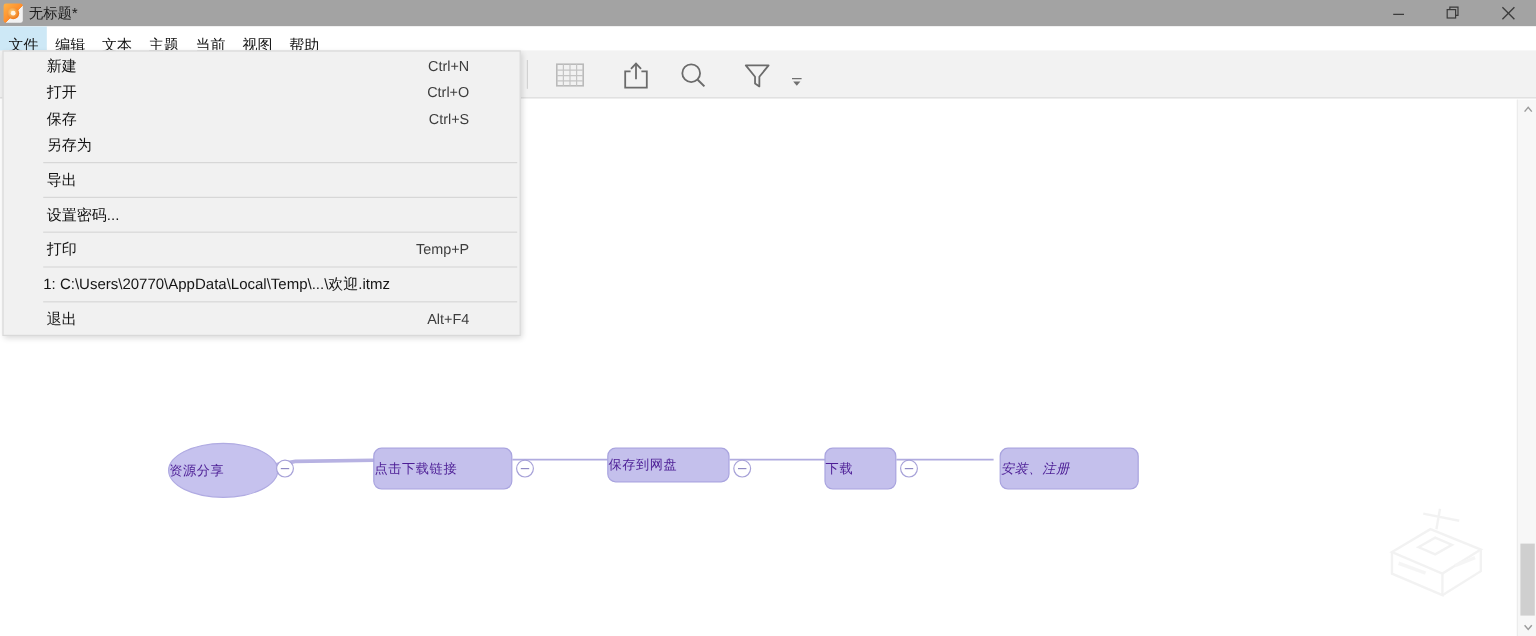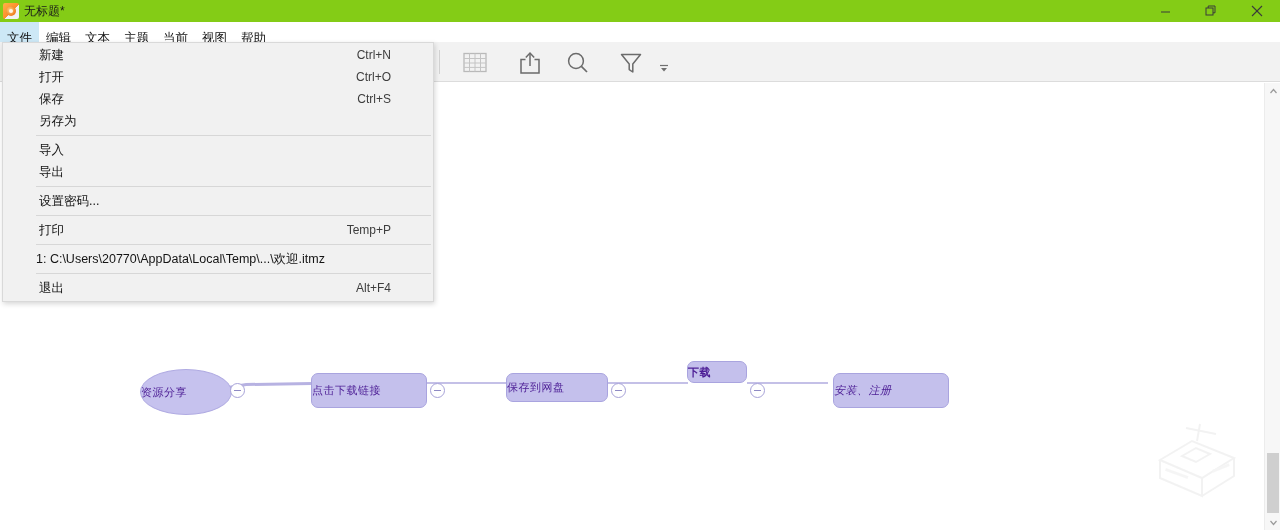--- a/index.html
+++ b/index.html
@@ -19,21 +19,21 @@
   .top-accent {
     position: absolute;
     left: 521px; top: 0; width: 50px; height: 3px;
     background: #1e88c7;
   }
 
   
   .titlebar {
     position: absolute; left: 0; top: 0;
     width: 1280px; height: 22px;
-    background: #84cc16;
+    background: #a3a3a3;
     display: flex; align-items: center;
   }
   .app-icon {
     width: 16px; height: 16px; margin-left: 3px; margin-right: 5px;
     position: relative; flex: 0 0 auto;
     background: linear-gradient(135deg,#ffb347 0%,#ff8c2a 55%,#f2f2f2 56%);
     border-radius: 2px;
     overflow: hidden;
   }
   .app-icon::before {
@@ -314,21 +314,21 @@
       </div>
 
       <div class="node box" style="left:311px;top:290px;width:116px;height:35px;">
         <span>点击下载链接</span>
       </div>
 
       <div class="node box" style="left:506px;top:290px;width:102px;height:29px;">
         <span>保存到网盘</span>
       </div>
 
-      <div class="node box" style="left:687px;top:278px;width:60px;height:22px;font-weight:bold;">
+      <div class="node box" style="left:687px;top:290px;width:60px;height:35px;">
         <span>下载</span>
       </div>
 
       <div class="node box" style="left:833px;top:290px;width:116px;height:35px;font-style:italic;">
         <span>安装、注册</span>
       </div>
 
       <div class="handle" style="left:230px;top:300px;"></div>
       <div class="handle" style="left:430px;top:300px;"></div>
       <div class="handle" style="left:611px;top:300px;"></div>
@@ -381,23 +381,20 @@
       <span class="dd-label">保存</span>
       <span class="dd-accel">Ctrl+S</span>
     </div>
     <div class="dd-item">
       <span class="dd-label">另存为</span>
     </div>
 
     <div class="dd-sep"></div>
 
     <div class="dd-item">
-      <span class="dd-label">导入</span>
-    </div>
-    <div class="dd-item">
       <span class="dd-label">导出</span>
     </div>
 
     <div class="dd-sep"></div>
 
     <div class="dd-item">
       <span class="dd-label">设置密码...</span>
     </div>
 
     <div class="dd-sep"></div>

